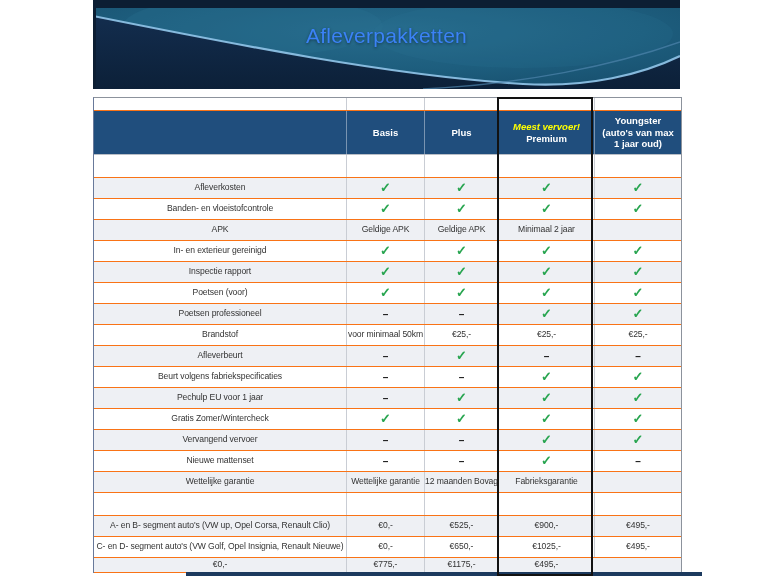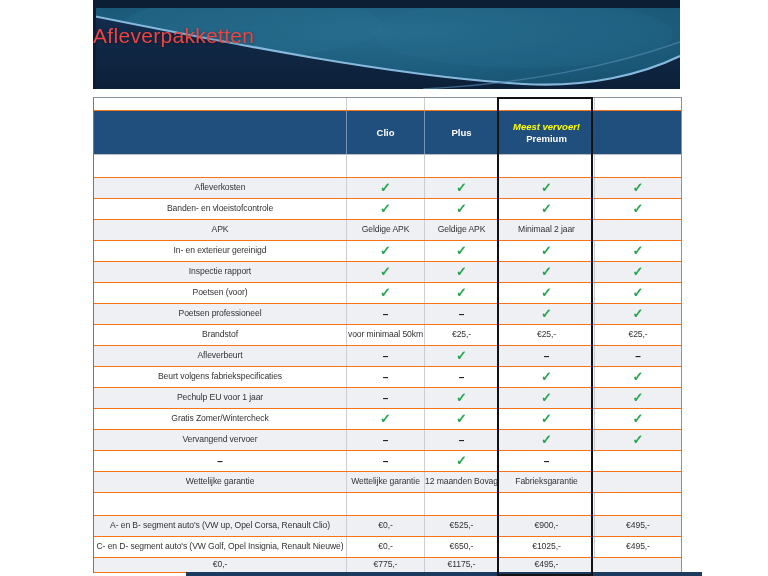--- a/index.html
+++ b/index.html
@@ -2,22 +2,22 @@
 <html><head>
 <meta charset="utf-8">
 <style>
   html,body{margin:0;padding:0;background:#fff;}
   .page{position:relative;width:768px;height:576px;background:#ffffff;overflow:hidden;
         font-family:"Liberation Sans", sans-serif;}
 
   
   .banner{position:absolute;left:93px;top:0;width:587px;height:89px;overflow:hidden;}
   .banner svg{position:absolute;left:0;top:0;width:100%;height:100%;display:block;}
-  .banner-title{position:absolute;left:0;right:0;top:21px;
-        color:#ef4444;font-size:21px;line-height:30px;letter-spacing:.3px;
+  .banner-title{position:absolute;left:0;right:0;top:21px;text-align:center;
+        color:#3b82f6;font-size:21px;line-height:30px;letter-spacing:.3px;
         text-shadow:0 1px 3px rgba(0,0,0,.45);}
 
   
   .tbl{position:absolute;left:93px;top:97px;width:587px;
         border-top:1px solid #8c929c;border-left:1px solid #68799a;border-right:1px solid #8c929c;}
   .trow{display:grid;grid-template-columns:252px 78px 74px 96px 87px;
         height:21px;box-sizing:border-box;border-bottom:1px solid #f97316;background:#fff;}
   .trow.shaded{background:#eef0f4;}
   .trow.strip{height:13px;}
   .trow.spacer{height:23px;}
@@ -79,26 +79,27 @@
   <div class="tbl" id="tbl">
     <div class="trow strip">
       <div class="cell"></div>
       <div class="cell"></div>
       <div class="cell"></div>
       <div class="cell"></div>
       <div class="cell"></div>
     </div>
     <div class="trow hrow">
       <div class="hcell"></div>
-      <div class="hcell">Clio</div>
+      <div class="hcell">Basis</div>
       <div class="hcell">Plus</div>
       <div class="hcell">
         <span class="badge">Meest vervoer!</span>
         <span>Premium</span>
       </div>
+      <div class="hcell">Youngster (auto's van max 1 jaar oud)</div>
     </div>
 
   <div class="trow spacer">
         <div class="cell label"></div>
         <div class="cell"></div>
         <div class="cell"></div>
         <div class="cell"></div>
         <div class="cell"></div>
       </div>
       <div class="trow shaded">
@@ -185,20 +186,21 @@
         <div class="cell check">✓</div>
       </div>
       <div class="trow shaded">
         <div class="cell label">Vervangend vervoer</div>
         <div class="cell dash">–</div>
         <div class="cell dash">–</div>
         <div class="cell check">✓</div>
         <div class="cell check">✓</div>
       </div>
       <div class="trow">
+        <div class="cell label">Nieuwe mattenset</div>
         <div class="cell dash">–</div>
         <div class="cell dash">–</div>
         <div class="cell check">✓</div>
         <div class="cell dash">–</div>
       </div>
       <div class="trow shaded">
         <div class="cell">Wettelijke garantie</div>
         <div class="cell">Wettelijke garantie</div>
         <div class="cell">12 maanden Bovag</div>
         <div class="cell">Fabrieksgarantie</div>

